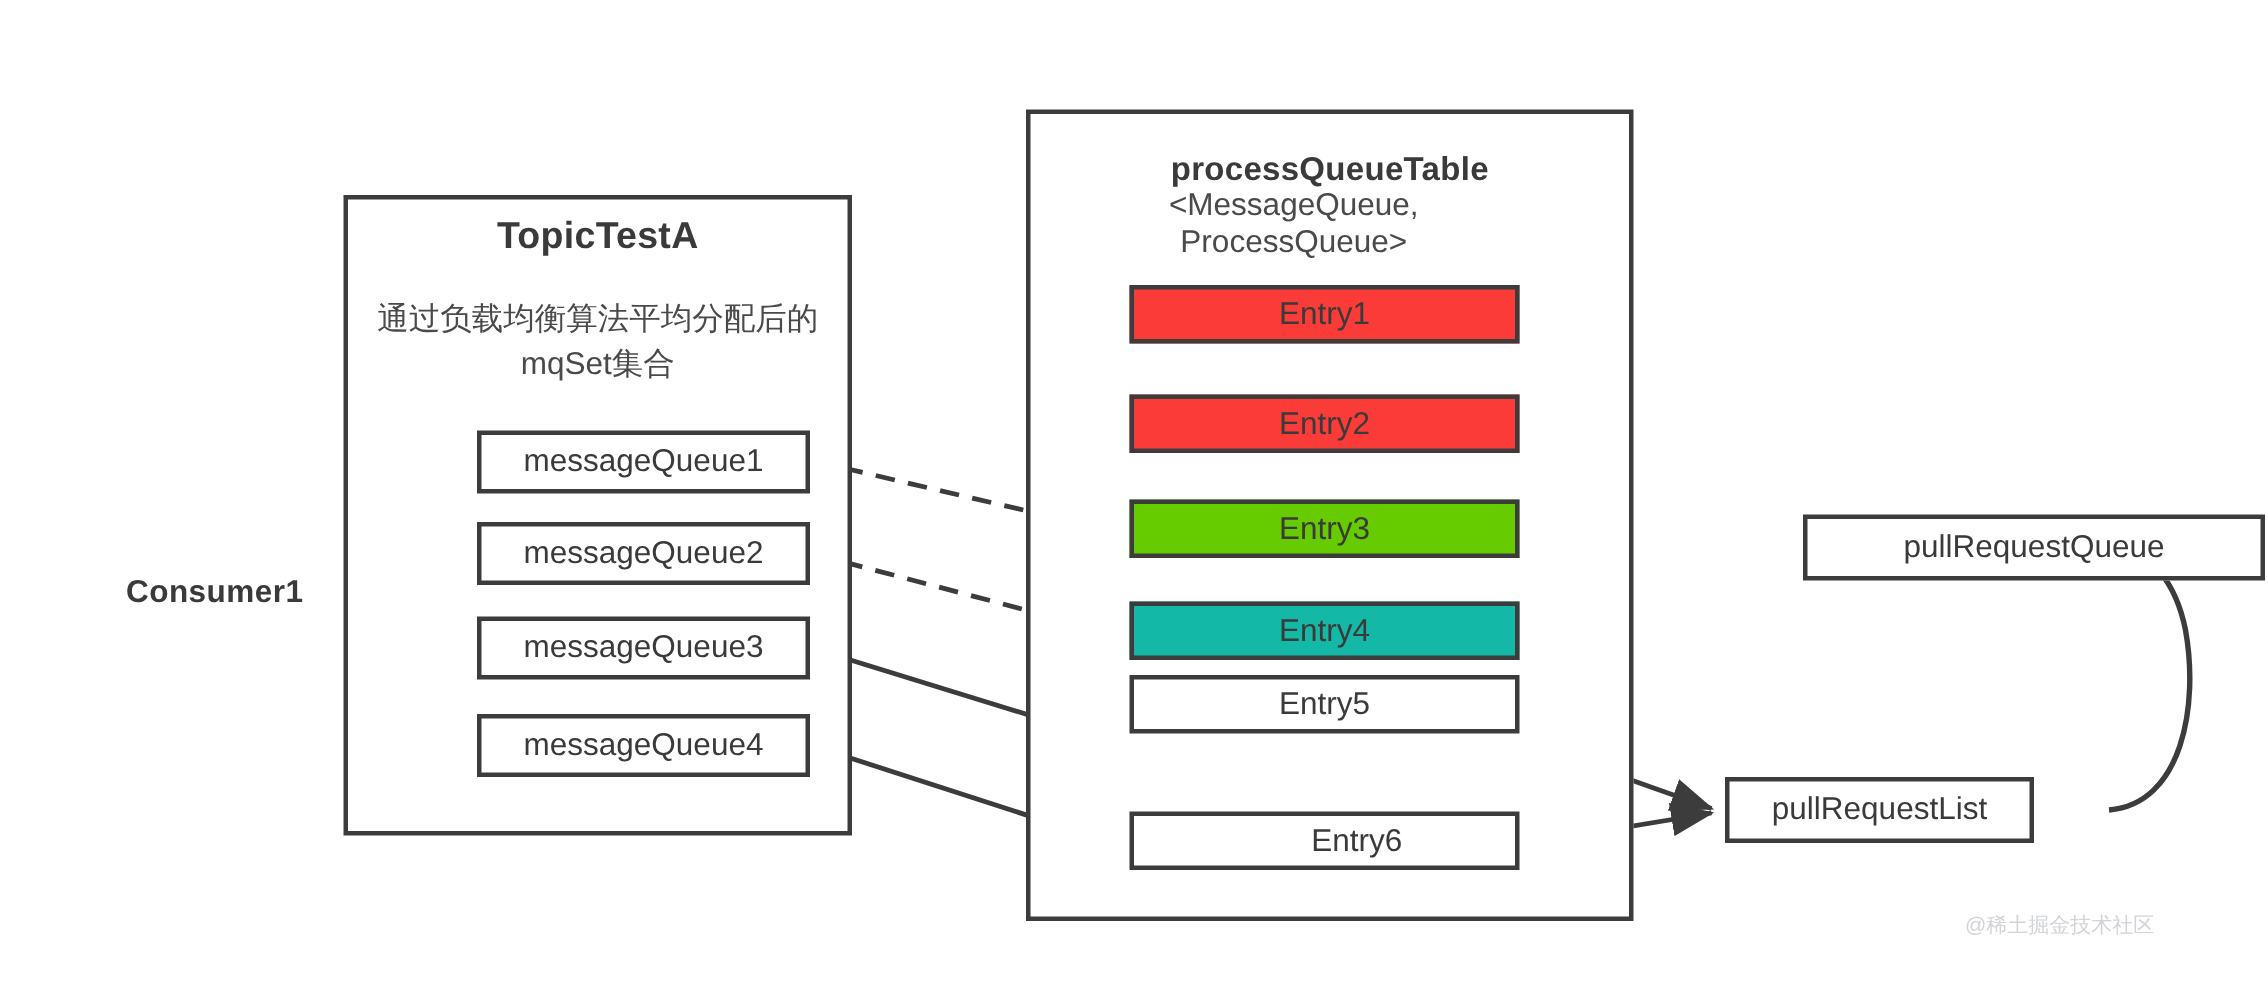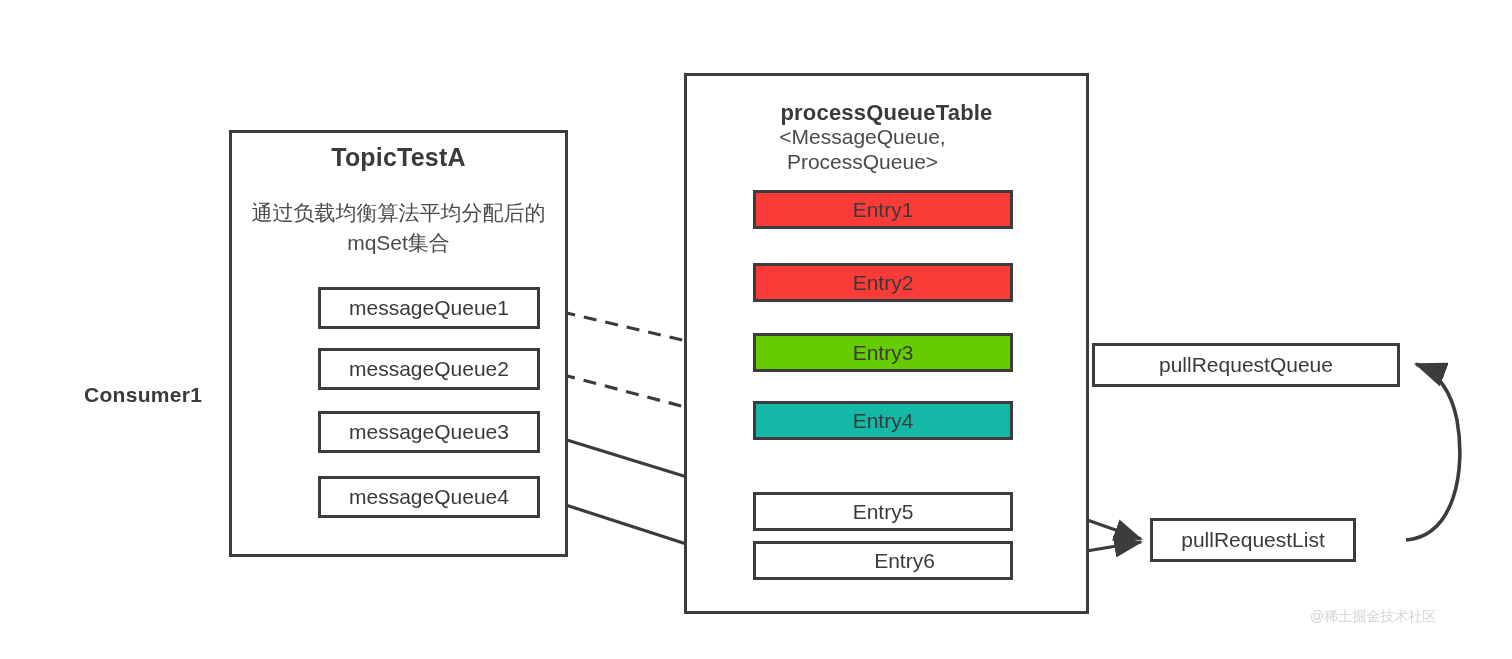--- a/index.html
+++ b/index.html
@@ -104,24 +104,24 @@
   #mq-2 { top: 411px; }
   #mq-3 { top: 476px; }
 
   .entry-node {
     left: 753px; width: 260px; height: 39px;
   }
   #entry-0 { top: 190px; }
   #entry-1 { top: 263px; }
   #entry-2 { top: 333px; }
   #entry-3 { top: 401px; }
-  #entry-4 { top: 492px; }
+  #entry-4 { top: 450px; }
   #entry-5 { top: 541px; }
 
-  #prq-node { left: 1092px; top: 343px; width: 308px; height: 44px; }
+  #prq-node { left: 1202px; top: 343px; width: 308px; height: 44px; }
   #prl-node { left: 1150px; top: 518px; width: 206px; height: 44px; }
 
   
   #watermark {
     position: absolute;
     left: 1310px; top: 608px;
     font-size: 14px;
     color: #d2d4d8;
     white-space: nowrap;
   }

